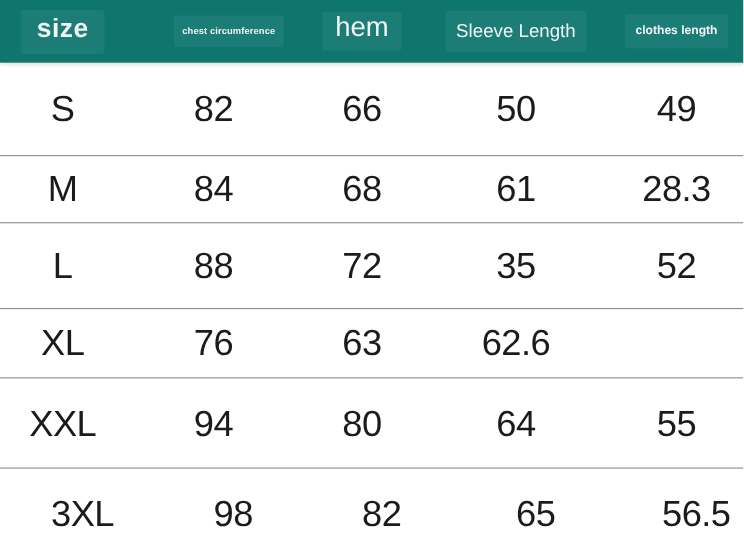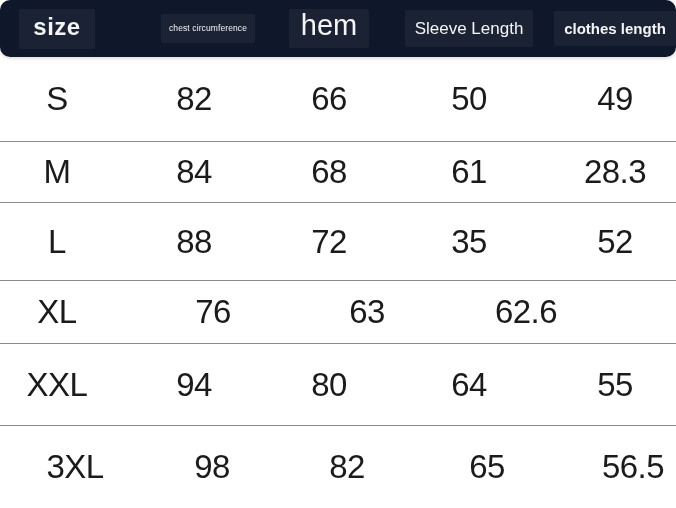--- a/index.html
+++ b/index.html
@@ -9,54 +9,53 @@
     height: 508px;
     background: #ffffff;
     overflow: hidden;
     font-family: "Liberation Sans", sans-serif;
   }
   
   .header {
     display: grid;
     grid-template-columns: 114px 160px 110px 170px 122px;
     height: 57px;
-    background: #0f172a;
+    background: #0f766e;
     align-items: center;
     box-shadow: 0 2px 3px rgba(140,140,140,0.25);
-    border-radius: 10px;
   }
   .hcell {
     display: flex;
     justify-content: center;
     align-items: center;
     color: #f3f4f5;
     line-height: 1;
   }
   .patch {
     background: rgba(255,255,255,0.05);
     border-radius: 2px;
     display: inline-block;
   }
   .h-size    { font-size: 24px; font-weight: 700; padding: 6px 14px 10px; letter-spacing: 0.5px; }
-  .h-chest   { font-size: 8.5px; font-weight: 400; padding: 10px 8px; letter-spacing: 0.1px; margin-left: 28px; }
-  .h-hem     { font-size: 29px; font-weight: 400; padding: 2px 12px 8px; }
+  .h-chest   { font-size: 8.5px; font-weight: 700; padding: 10px 8px; letter-spacing: 0.1px; margin-left: 28px; }
+  .h-hem     { font-size: 25px; font-weight: 400; padding: 2px 12px 8px; }
   .h-sleeve  { font-size: 17px; font-weight: 400; padding: 10px 10px; }
-  .h-clothes { font-size: 15px; font-weight: 700; padding: 10px 10px; text-align: right; }
+  .h-clothes { font-size: 11px; font-weight: 700; padding: 10px 10px; text-align: right; }
   
   .row {
     display: grid;
     grid-template-columns: 114px 160px 110px 170px 122px;
     align-items: center;
     box-sizing: border-box;
     border-bottom: 1px solid #8b8b8b;
   }
   .r1 { height: 85px; }
   .r2 { height: 61px; }
   .r3 { height: 78px; }
-  .r4 { height: 63px; gap: 19px; }
+  .r4 { height: 63px; }
   .r5 { height: 82px; }
   .r6 { height: 82px; border-bottom: none; padding-left: 18px; }
   .cell {
     text-align: center;
     font-size: 33px;
     font-weight: 400;
     color: #1b1b1d;
     letter-spacing: -0.5px;
   }
 </style>

